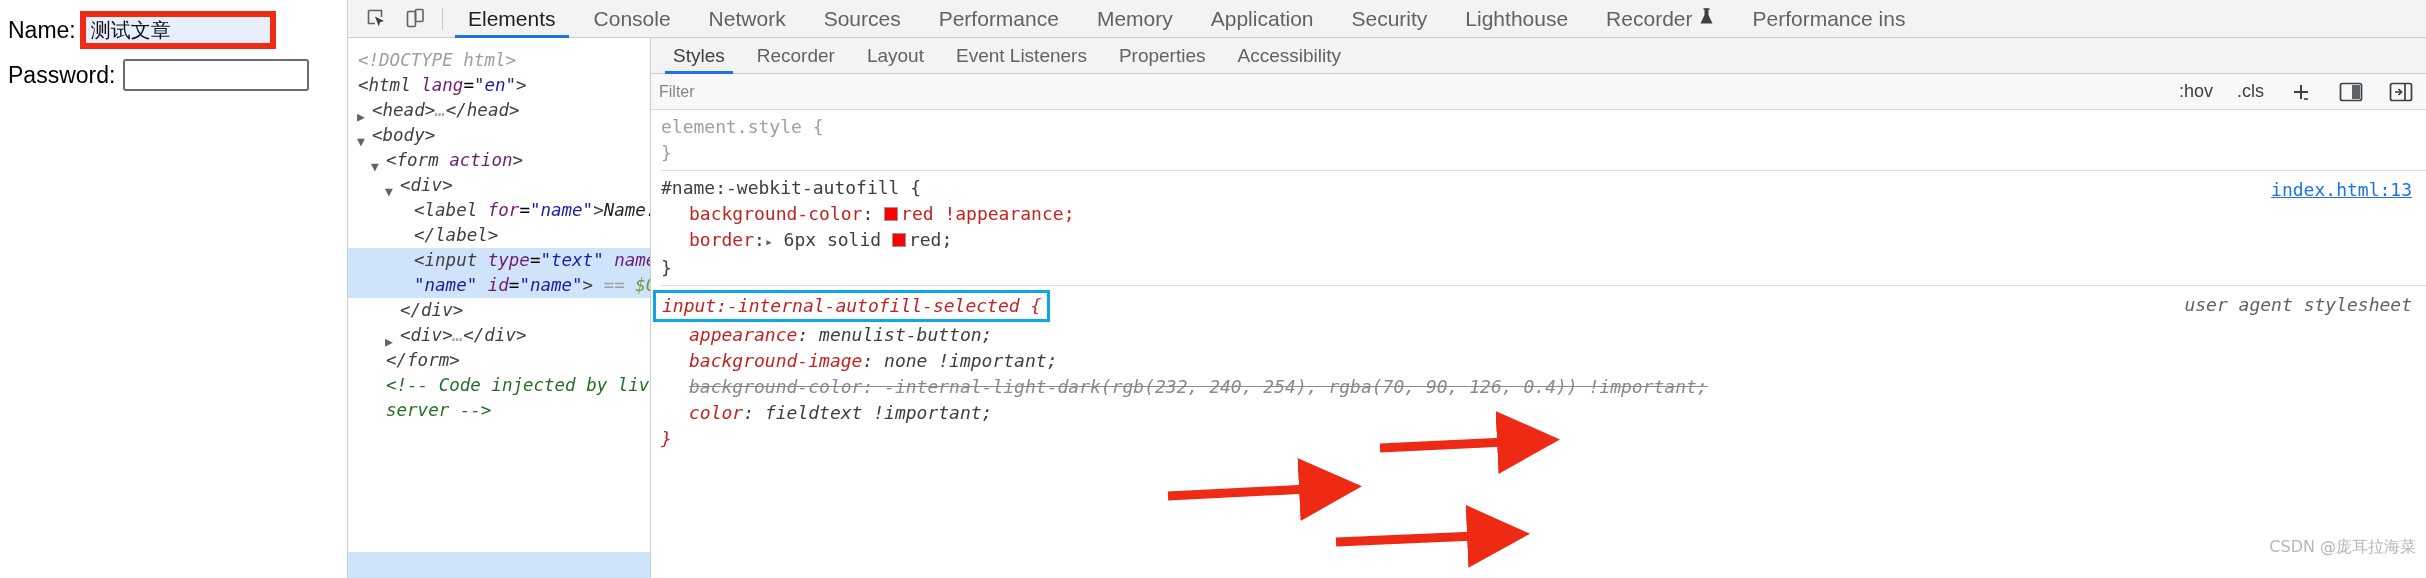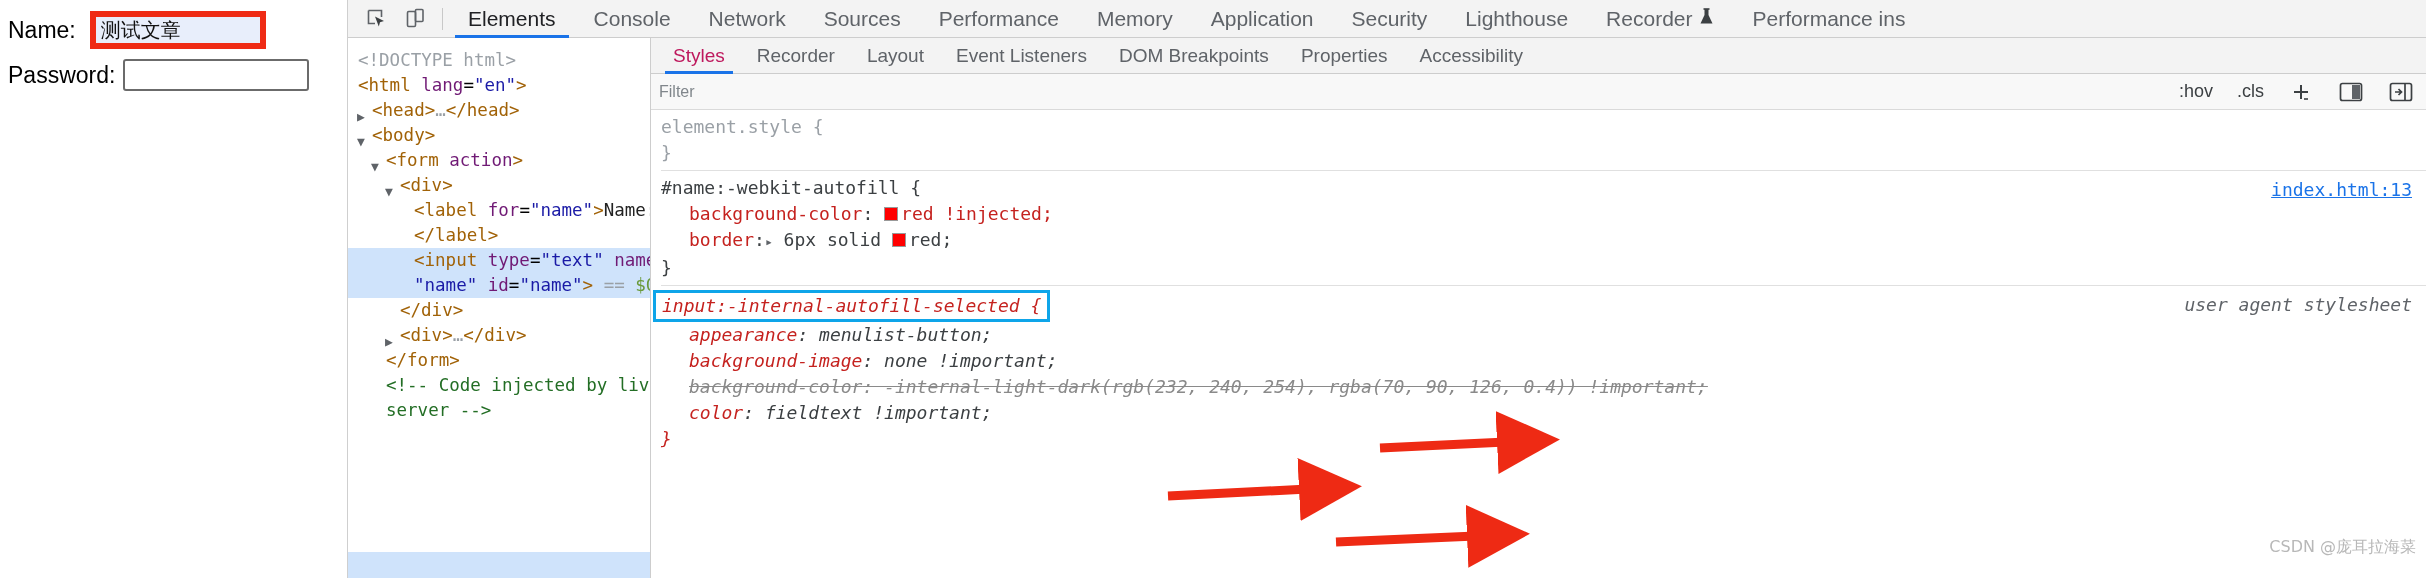--- a/index.html
+++ b/index.html
@@ -15,24 +15,24 @@
   .page-pane {
     width: 348px; height: 578px; background: #fff;
     position: relative; flex: 0 0 348px;
     border-right: 1px solid #cfcfcf;
   }
   .form-row { display: flex; align-items: center; padding-left: 8px; }
   .form-row.r1 { margin-top: 8px; height: 44px; }
   .form-row.r2 { margin-top: 4px; height: 38px; }
   .lbl { font-size: 23px; color: #000; font-family: "Liberation Sans", sans-serif; white-space: nowrap; }
   .name-field-wrap {
-    margin-left: 14px;
+    margin-left: 4px;
     border: 6px solid #ef2b15;
     background: #e8eefb;
-    width: 176px; height: 38px;
+    width: 196px; height: 38px;
     display: flex; align-items: center;
   }
   .name-field-wrap .val {
     font-size: 20px; color: #111; padding-left: 5px;
     font-family: "DejaVu Sans", sans-serif;
   }
   .pw-field {
     margin-left: 8px;
     width: 186px; height: 32px;
     border: 2px solid #6b6b6b; border-radius: 3px;
@@ -81,26 +81,26 @@
   .dom-pane {
     width: 303px; flex: 0 0 303px; background: #fff;
     border-right: 1px solid #cdcdcd;
     position: relative; overflow: hidden;
     font-family: "DejaVu Sans Mono", monospace;
     font-size: 17.5px; line-height: 25px;
     padding-top: 10px;
   }
   .dom-line {
     white-space: pre; position: relative;
-    padding-left: 10px; height: 25px;
+    padding-left: 10px; height: 25px; font-style: italic;
   }
   .dom-line.sel { background: #cfe3fb; }
   .tw { color: #5f6368; font-size: 13px; position: absolute; }
   .c-gray { color: #9aa0a6; }
-  .c-tag  { color: #a16207; }
+  .c-tag  { color: #404040; }
   .c-attr { color: #701a75; }
   .c-val  { color: #1a1aa6; }
   .c-txt  { color: #222; }
   .c-com  { color: #236e25; }
   .c-dollar { color: #6a9a3b; }
   .dots-row {
     position: absolute; left: 0; bottom: 0; width: 100%;
     background: #cfe3fb; height: 26px;
   }
 
@@ -112,21 +112,21 @@
   .styles-tabs {
     height: 36px; flex: 0 0 36px; background: #f3f3f3;
     display: flex; align-items: center; gap: 0;
     border-bottom: 1px solid #cdcdcd; padding-left: 6px;
   }
   .stab {
     font-size: 19px; color: #5f6368; padding: 0 16px;
     height: 36px; display: flex; align-items: center;
     white-space: nowrap; cursor: pointer; position: relative;
   }
-  .stab.active { color: #be185d; }
+  .stab.active { color: #404040; }
   .stab.active::after {
     content: ""; position: absolute; left: 8px; right: 8px; bottom: 0;
     height: 3px; background: #1a73e8;
   }
   .filter-row {
     height: 36px; flex: 0 0 36px; display: flex; align-items: center;
     background: #f8f8f8; border-bottom: 1px solid #dadada; padding-left: 8px;
   }
   .filter-input {
     flex: 1 1 auto; border: none; outline: none; background: transparent;
@@ -286,23 +286,20 @@
               <span>Styles</span>
             </div>
           <div class="stab">
               <span>Recorder</span>
             </div>
           <div class="stab">
               <span>Layout</span>
             </div>
           <div class="stab">
               <span>Event Listeners</span>
-            </div>
-          <div class="stab">
-              <span>DOM Breakpoints</span>
             </div>
           <div class="stab">
               <span>Properties</span>
             </div>
           <div class="stab">
               <span>Accessibility</span>
             </div>
         </div>
 
         <div class="filter-row">
@@ -336,21 +333,21 @@
 
           <div class="rule">
             <div class="sel-gray">element.style {</div>
             <div class="sel-gray">}</div>
           </div>
 
           <div class="rule">
             <span class="src">index.html:13</span>
             <div>#name:-webkit-autofill {</div>
             <div>
-              <span class="prop">background-color</span><span class="pval">: </span><span class="swatch" style="background:#ff0000"></span><span class="pval-red">red !injected;</span>
+              <span class="prop">background-color</span><span class="pval">: </span><span class="swatch" style="background:#ff0000"></span><span class="pval-red">red !appearance;</span>
             </div>
             <div>
               <span class="prop">border</span><span class="pval">:</span><span class="tri">▸</span><span class="pval"> 6px solid </span><span class="swatch" style="background:#ff0000"></span><span class="pval">red;</span>
             </div>
             <div>}</div>
           </div>
 
           <div class="rule">
             <span class="src ua">user agent stylesheet</span>
             <div style="margin-left:-2px;">

